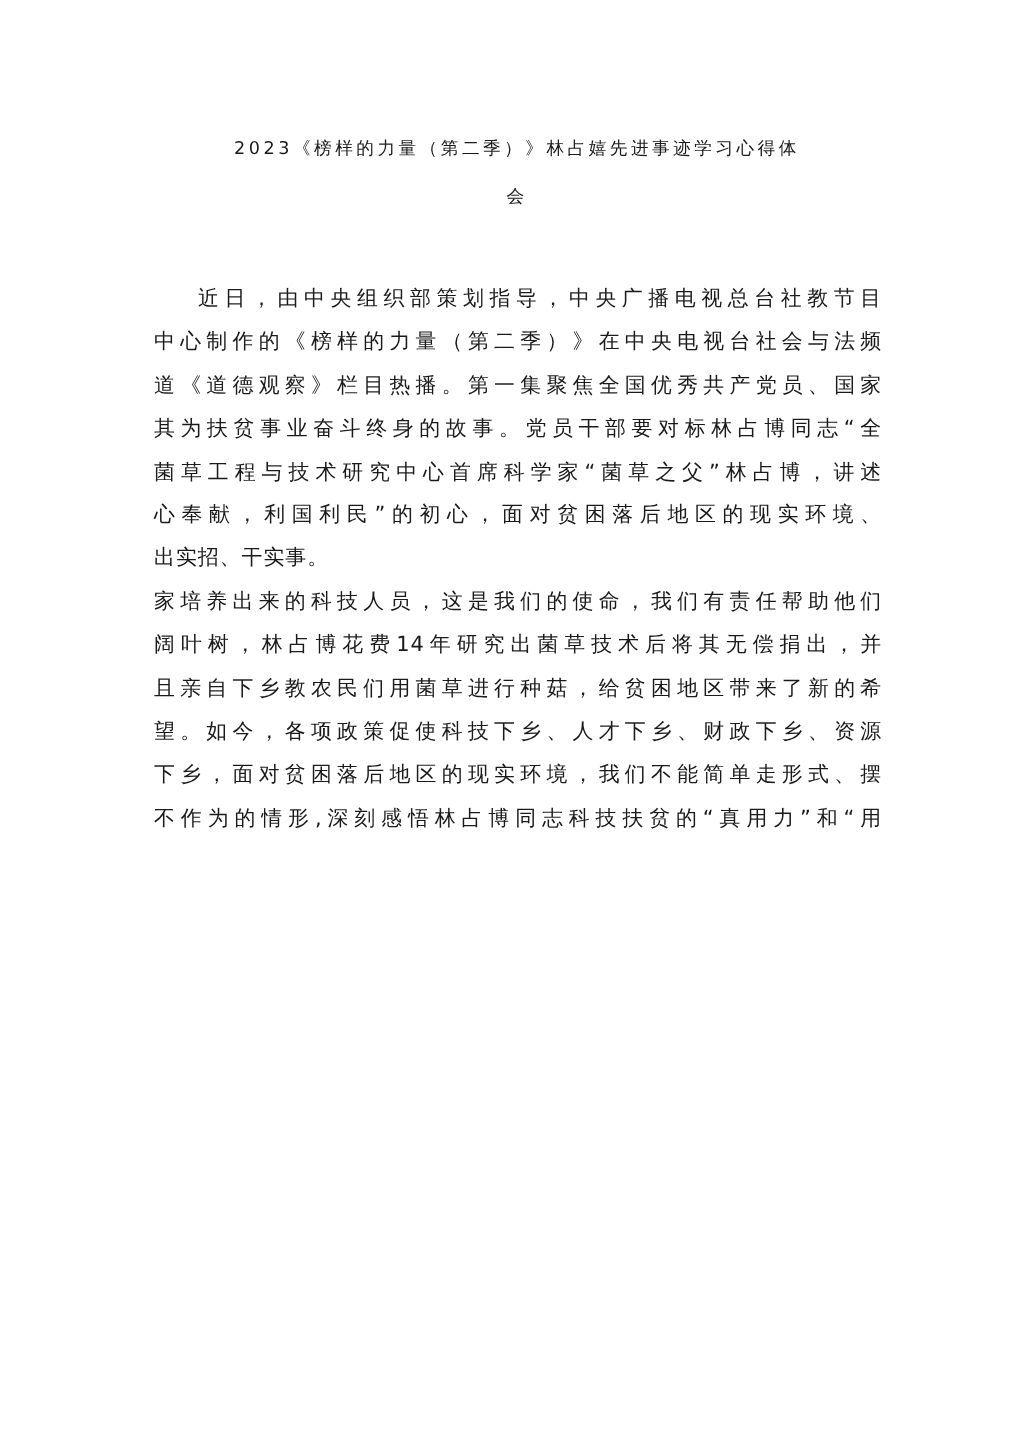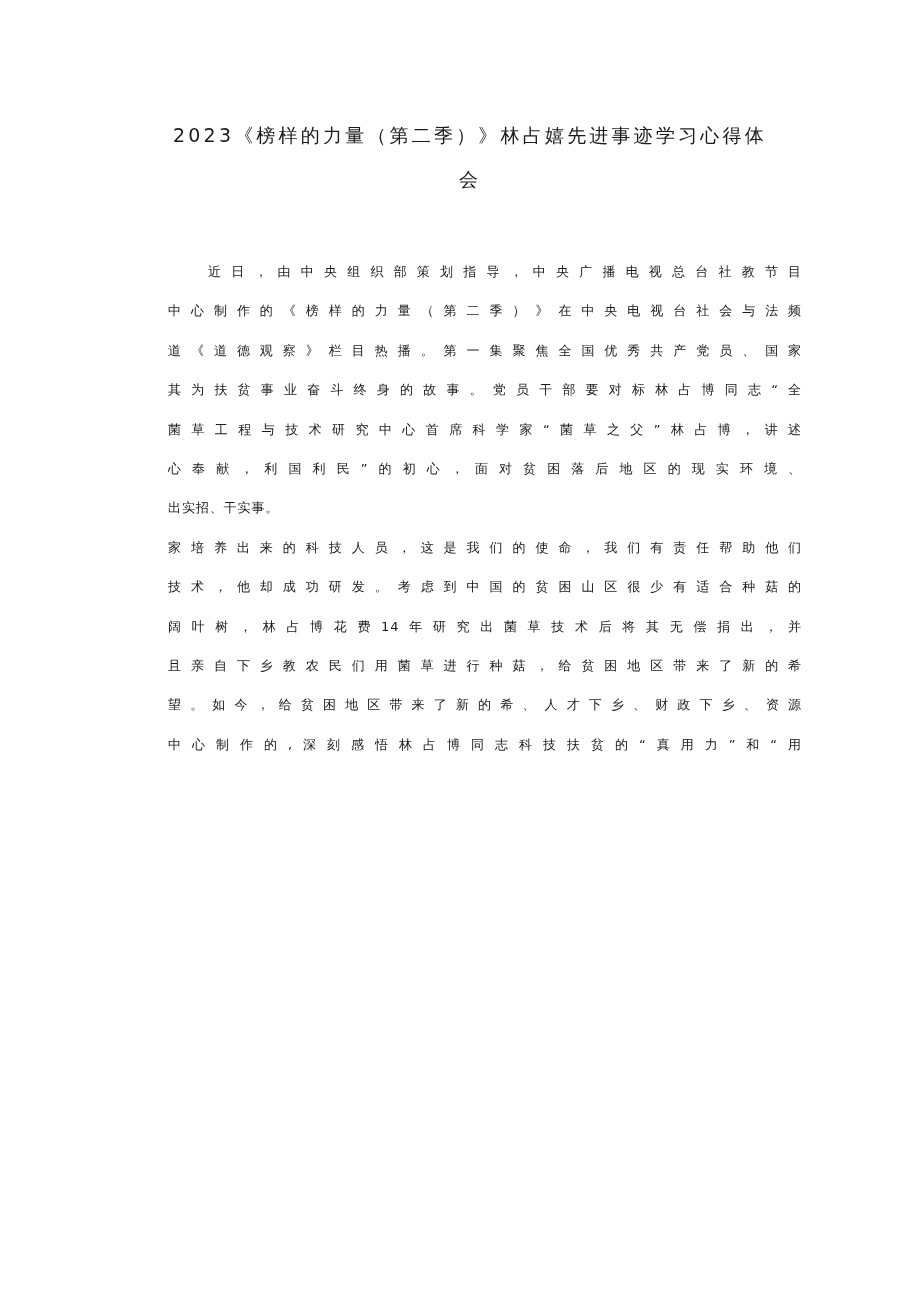--- a/index.html
+++ b/index.html
@@ -21,45 +21,44 @@
     top: 0;
     width: 920px;
     height: 1301px;
     background: #ffffff;
   }
   .title {
     position: absolute;
     left: 140px;
     width: 660px;
     text-align: center;
-    font-size: 19px;
+    font-size: 16px;
     letter-spacing: 3.2px;
     line-height: 44px;
     top: 113px;
   }
   .title-line {
     display: block;
     white-space: nowrap;
   }
   .body {
     position: absolute;
     left: 140px;
     top: 252px;
     width: 662px;
   }
   .line {
     display: block;
     height: 39.4px;
     line-height: 39.4px;
-    font-size: 13px;
+    font-size: 19px;
     letter-spacing: 0.9px;
     white-space: nowrap;
     text-align: justify;
     text-align-last: justify;
-    margin-left: 28px;
   }
   .line.last {
     text-align-last: left;
   }
   .line.indent {
     padding-left: 40px;
   }
 </style>
 </head>
 <body>
@@ -76,21 +75,21 @@
       <span class="line indent">近日，由中央组织部策划指导，中央广播电视总台社教节目</span>
       <span class="line">中心制作的《榜样的力量（第二季）》在中央电视台社会与法频</span>
       <span class="line">道《道德观察》栏目热播。第一集聚焦全国优秀共产党员、国家</span>
       <span class="line">其为扶贫事业奋斗终身的故事。党员干部要对标林占博同志“全</span>
       <span class="line">菌草工程与技术研究中心首席科学家“菌草之父”林占博，讲述</span>
       <span class="line">心奉献，利国利民”的初心，面对贫困落后地区的现实环境、</span>
       <span class="line last">出实招、干实事。</span>
     </div>
     <div>
       <span class="line">家培养出来的科技人员，这是我们的使命，我们有责任帮助他们</span>
-      <span class="line">技术，他却成功研发。考虑到中国的贫困山区很少有适合种菇的</span>
       <span class="line">阔叶树，林占博花费14年研究出菌草技术后将其无偿捐出，并</span>
       <span class="line">且亲自下乡教农民们用菌草进行种菇，给贫困地区带来了新的希</span>
-      <span class="line">望。如今，给贫困地区带来了新的希、人才下乡、财政下乡、资源</span>
-      <span class="line">中心制作的,深刻感悟林占博同志科技扶贫的“真用力”和“用</span>
+      <span class="line">望。如今，各项政策促使科技下乡、人才下乡、财政下乡、资源</span>
+      <span class="line">下乡，面对贫困落后地区的现实环境，我们不能简单走形式、摆</span>
+      <span class="line">不作为的情形,深刻感悟林占博同志科技扶贫的“真用力”和“用</span>
     </div>
   </div>
 
 </div>
 
 </body></html>

